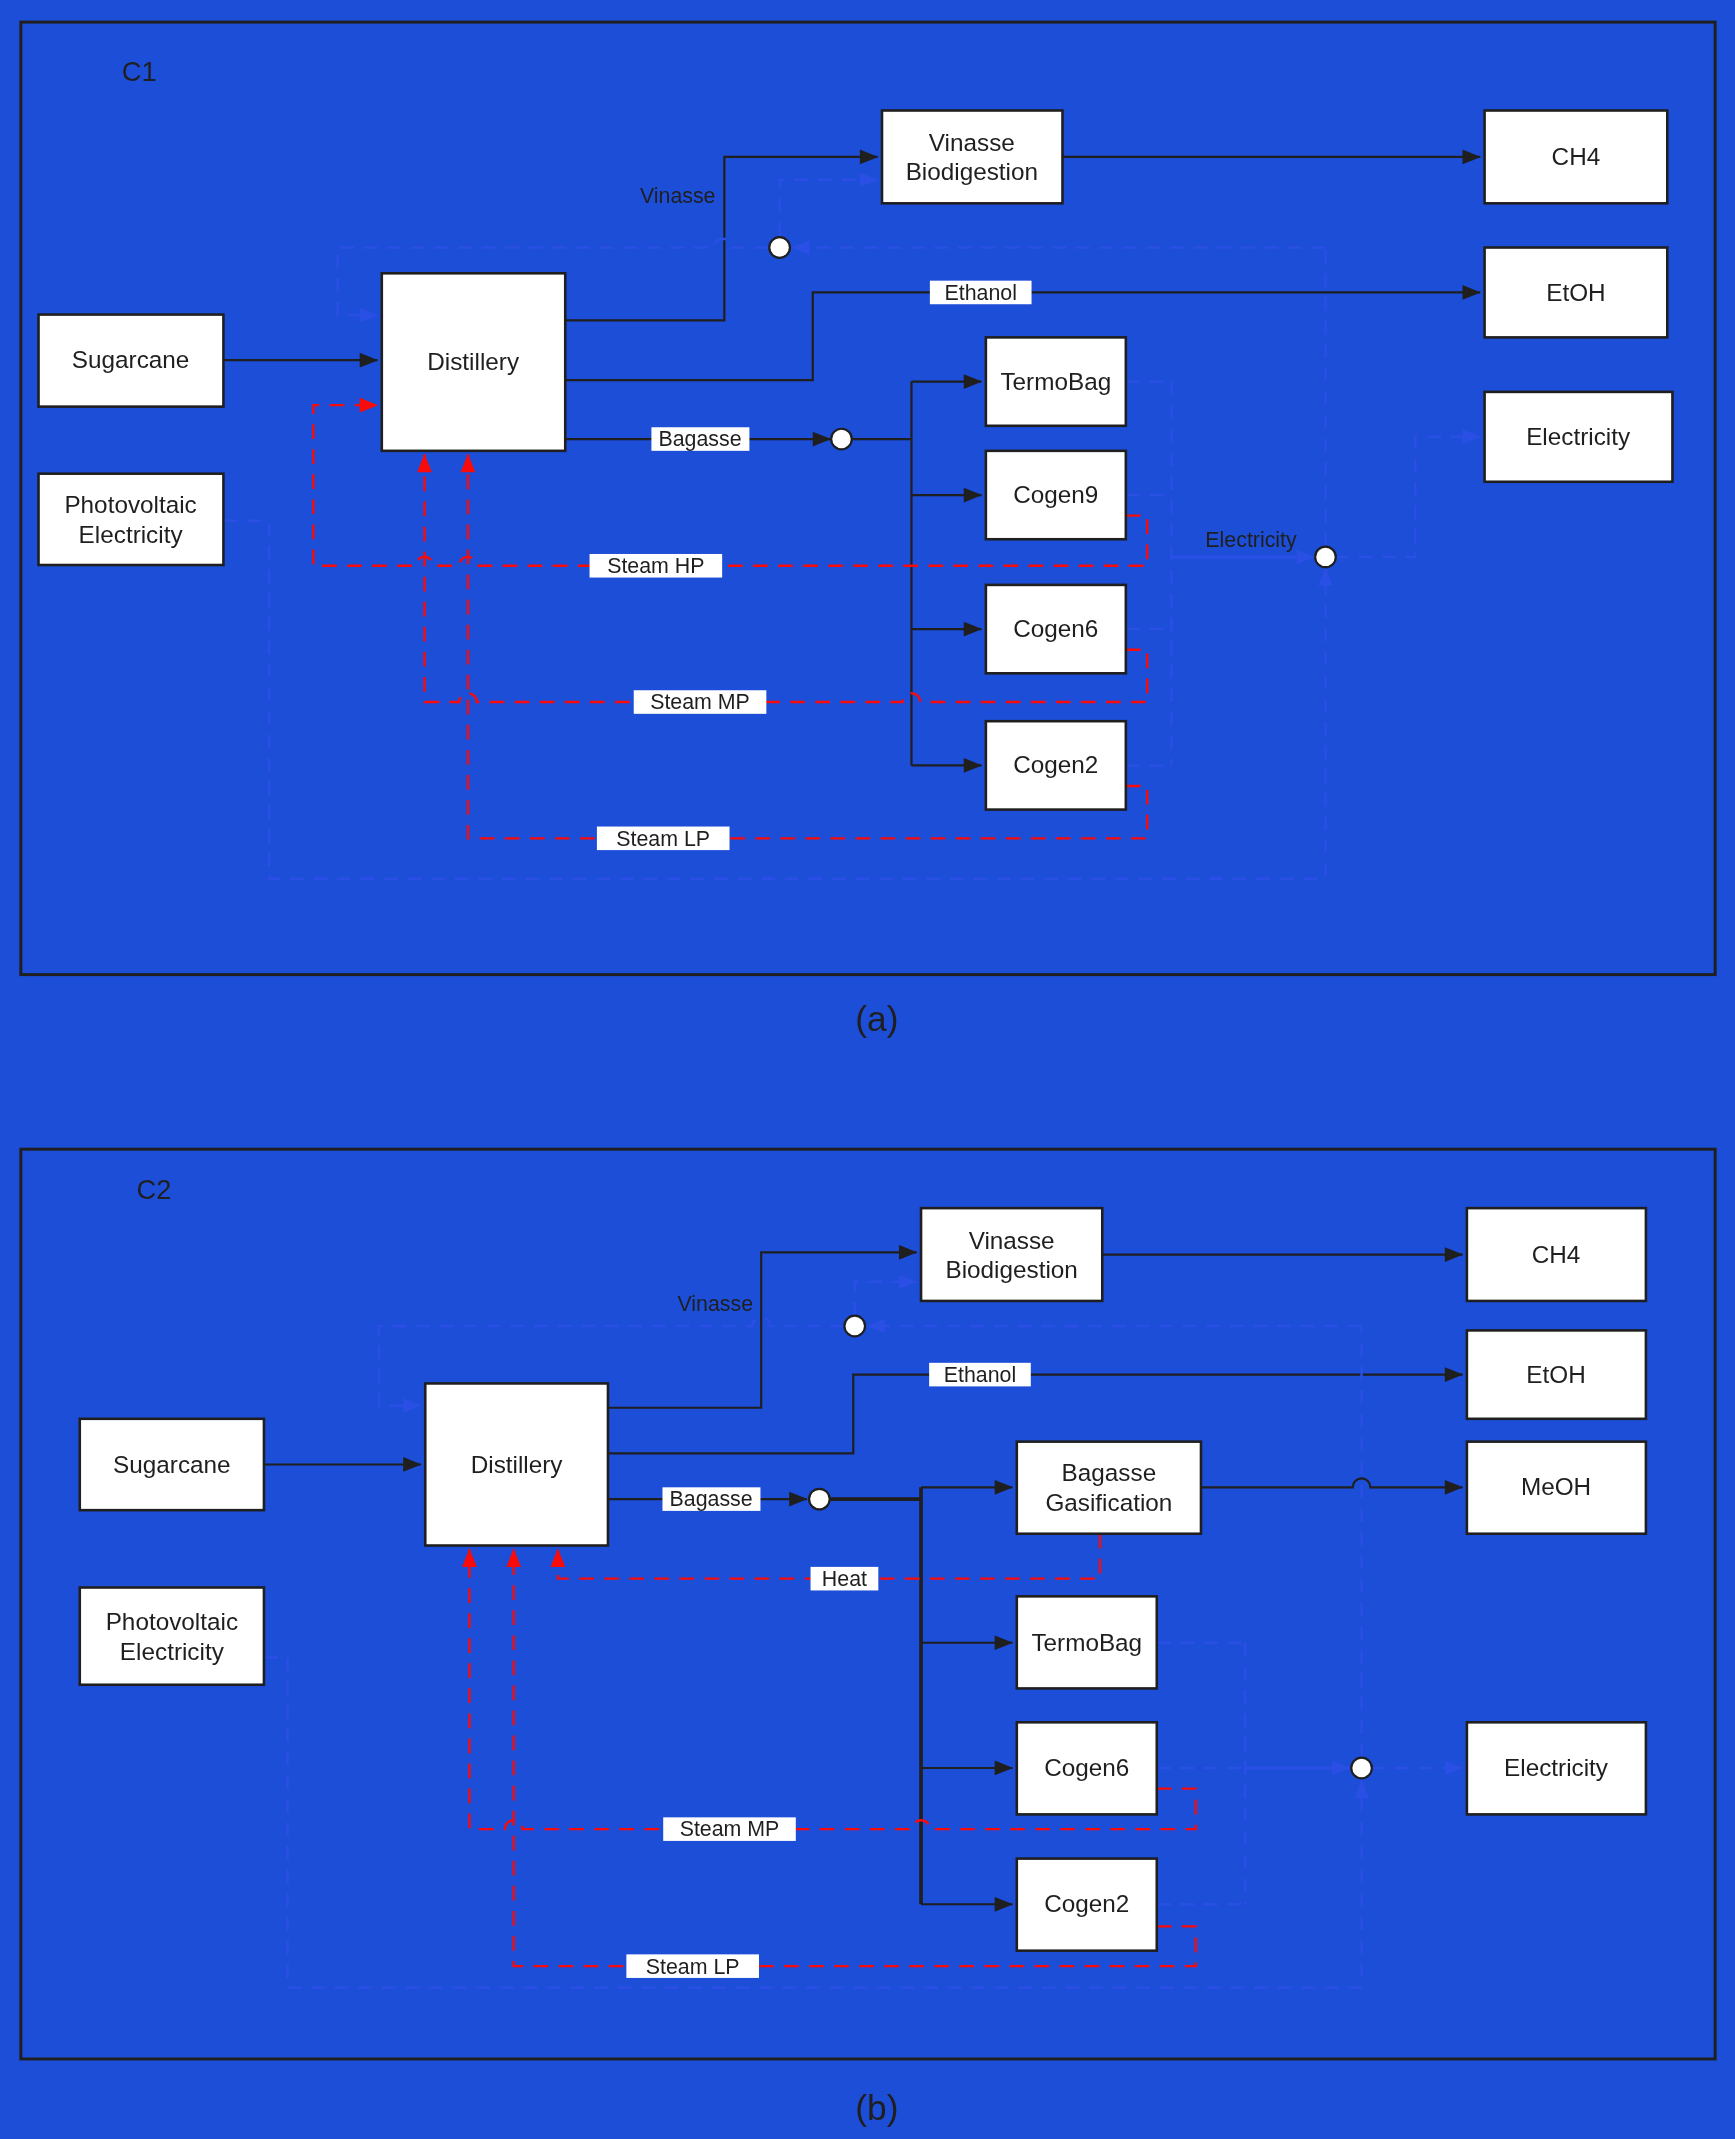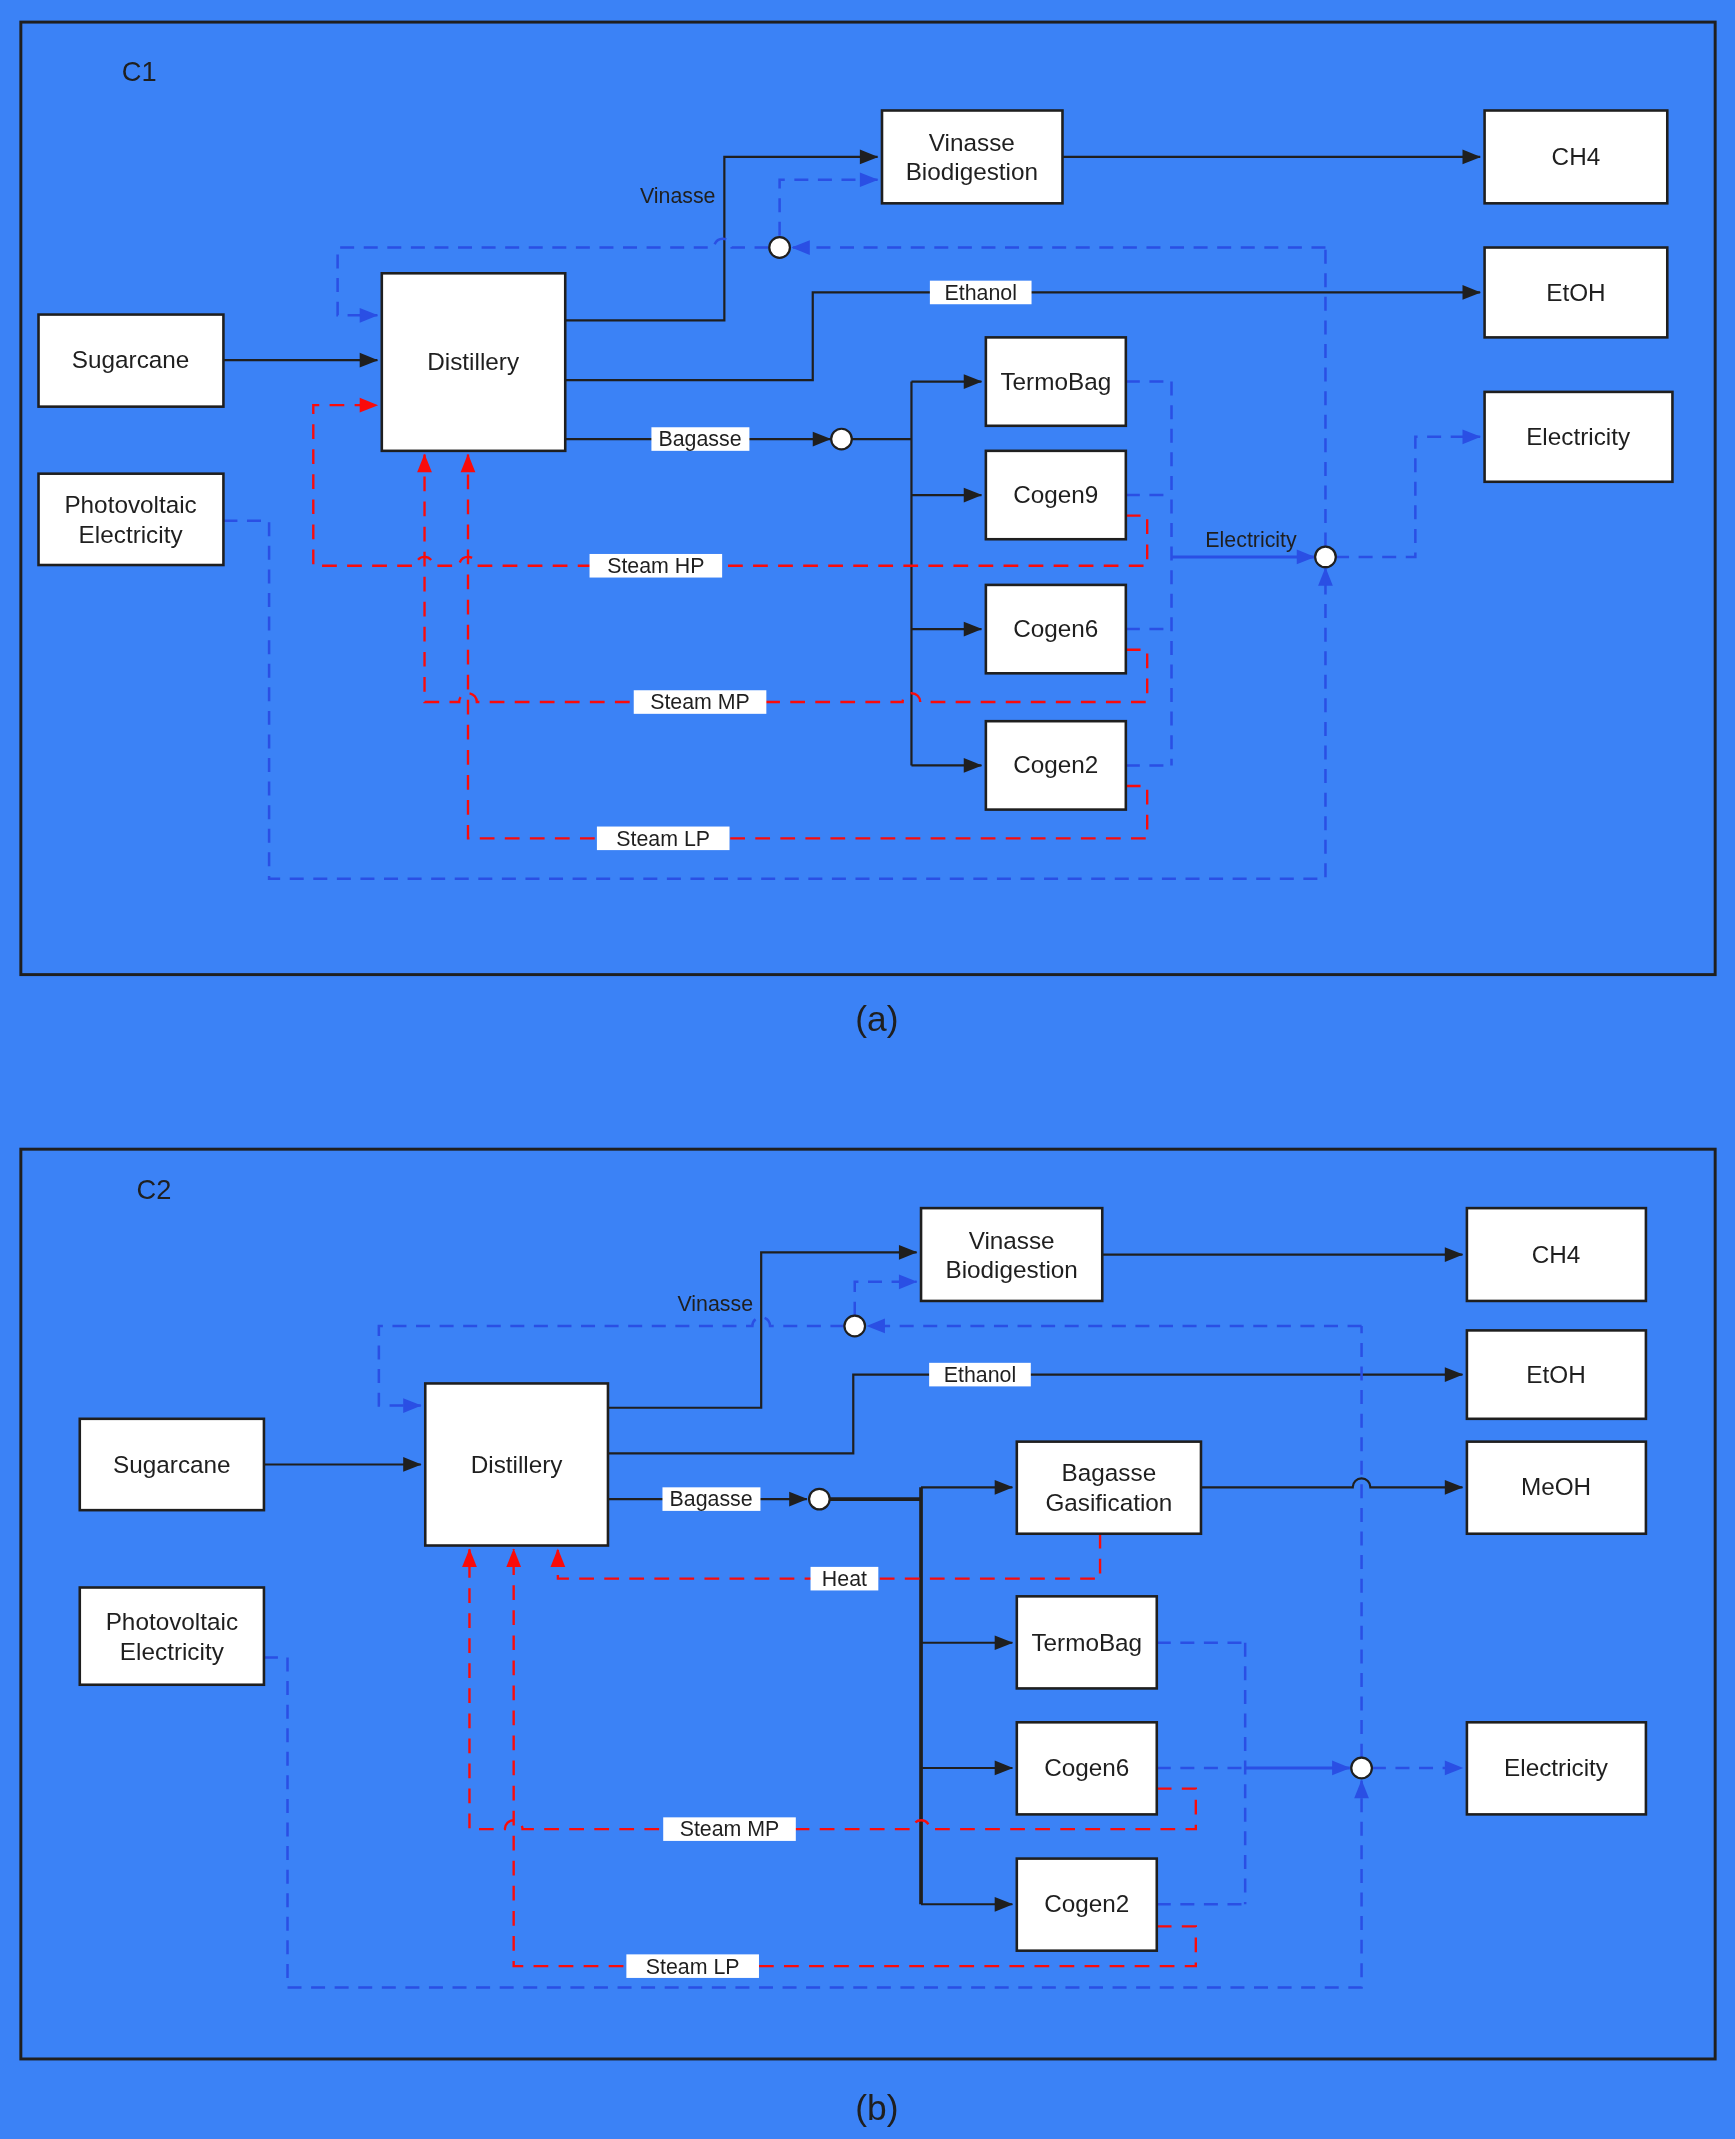--- a/index.html
+++ b/index.html
@@ -1,16 +1,16 @@
 <!DOCTYPE html>
 <html style="font-size:11.8px"><head>
 <meta charset="utf-8">
 <style>
   html,body{margin:0;padding:0;background:#ffffff;}
-  .page{width:1736px;height:2140px;background:#3b82f6;position:relative;
+  .page{width:1736px;height:2140px;background:#1d4ed8;position:relative;
         font-family:"Liberation Sans", sans-serif;}
   svg{display:block;}
   .frame{fill:none;stroke:#1f1f1f;stroke-width:4;}
   .node-box{fill:#ffffff;stroke:#1f1f1f;stroke-width:3.5;}
   .k{fill:none;stroke:#1f1f1f;stroke-width:3;}
   .kthick{fill:none;stroke:#1f1f1f;stroke-width:5;}
   .b{fill:none;stroke:#2a4fe4;stroke-width:3.4;stroke-dasharray:19 13;}
   .bs{fill:none;stroke:#2a4fe4;stroke-width:4;}
   .r{fill:none;stroke:#fa0b0a;stroke-width:3.2;stroke-dasharray:20 14;}
   .junction{fill:#ffffff;stroke:#1f1f1f;stroke-width:3;}

